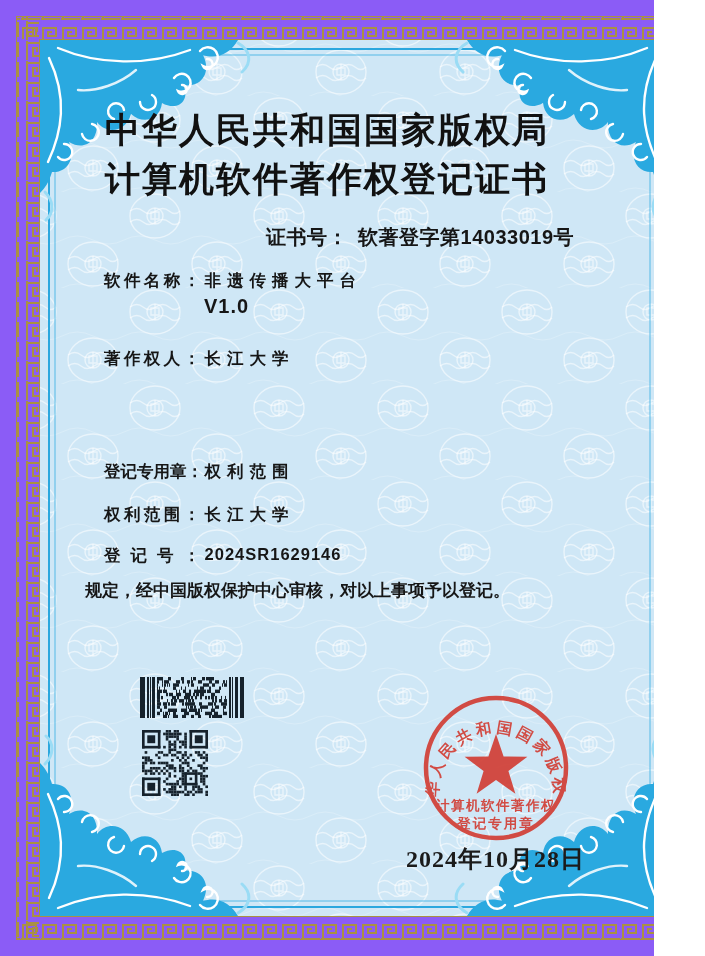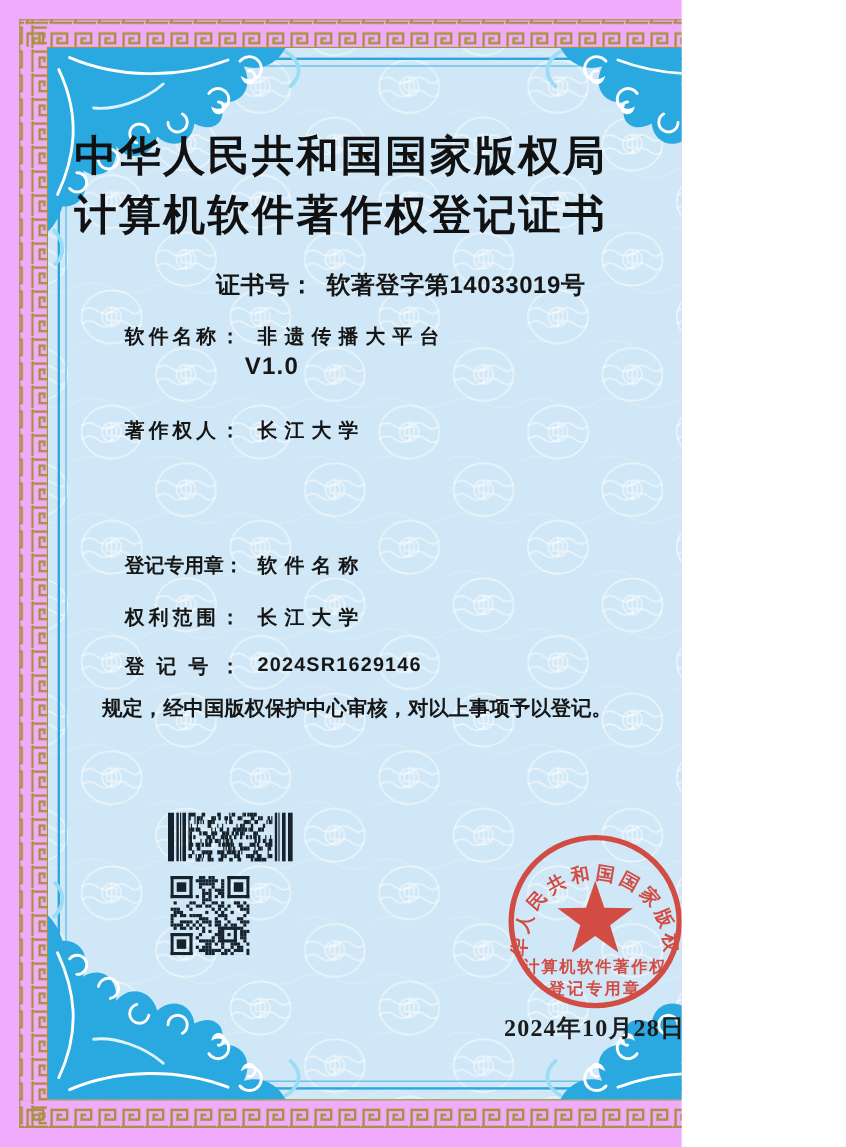--- a/index.html
+++ b/index.html
@@ -1,41 +1,41 @@
 <!DOCTYPE html>
 <html><head>
 <meta charset="utf-8">
 <style>
   html,body{margin:0;padding:0;background:#ffffff;}
   .stage{
-    position:relative;width:568px;height:956px;background:#f0abfc;overflow:hidden;
+    position:relative;width:654px;height:956px;background:#8b5cf6;overflow:hidden;
     font-family:"Liberation Sans","DejaVu Sans",sans-serif;color:#161616;text-decoration:underline;
   }
   .bg{position:absolute;left:0;top:0;}
   .abs{position:absolute;}
   
   .title-block{left:0;right:0;top:106px;text-align:center;
     font-family:"Liberation Serif","DejaVu Serif",serif;font-weight:700;
     font-size:35px;line-height:49px;letter-spacing:2px;color:#111;}
   
   .certno{top:224px;right:80px;font-size:20px;font-weight:700;letter-spacing:.5px;}
   .certno .lbl{margin-right:10px;}
   
   .row{left:87px;font-size:16.5px;font-weight:700;white-space:nowrap;}
   .field-label{display:inline-block;width:96px;text-align:justify;text-align-last:justify;vertical-align:top;margin-left:17px;}
-  .field-value{display:inline-block;margin-left:10px;letter-spacing:6px;vertical-align:top;}
+  .field-value{display:inline-block;letter-spacing:6px;vertical-align:top;}
   .field-value.tight{letter-spacing:1px;}
   .v2{left:204px;font-size:20px;font-weight:700;letter-spacing:1px;}
   
   .statement{left:85px;width:540px;font-size:17px;font-weight:700;line-height:45px;}
   .statement .l1{text-indent:34px;}
   
   .issue-date{left:403px;width:185px;top:843px;text-align:center;
     font-family:"Liberation Serif","DejaVu Serif",serif;font-weight:600;
-    font-size:20px;letter-spacing:1px;color:#1b1b1b;}
+    font-size:24px;letter-spacing:1px;color:#1b1b1b;}
   .seal-svg{left:421px;top:694px;}
   .code-svg{display:block;}
 </style>
 </head>
 <body>
 
 <div class="stage">
 
   <svg class="bg" width="705" height="956" viewBox="0 0 705 956" aria-hidden="true">
     <defs>
@@ -123,21 +123,21 @@
   </div>
   <div class="abs v2" style="top:295px">V1.0</div>
 
   <div class="abs row" style="top:348px">
     <span class="field-label">著作权人：</span>
     <span class="field-value">长江大学</span>
   </div>
 
   <div class="abs row" style="top:461px">
     <span class="field-label">登记专用章：</span>
-    <span class="field-value">软件名称</span>
+    <span class="field-value">权利范围</span>
   </div>
 
   <div class="abs row" style="top:504px">
     <span class="field-label">权利范围：</span>
     <span class="field-value">长江大学</span>
   </div>
 
   <div class="abs row" style="top:545px">
     <span class="field-label">登记号：</span>
     <span class="field-value tight">2024SR1629146</span>

